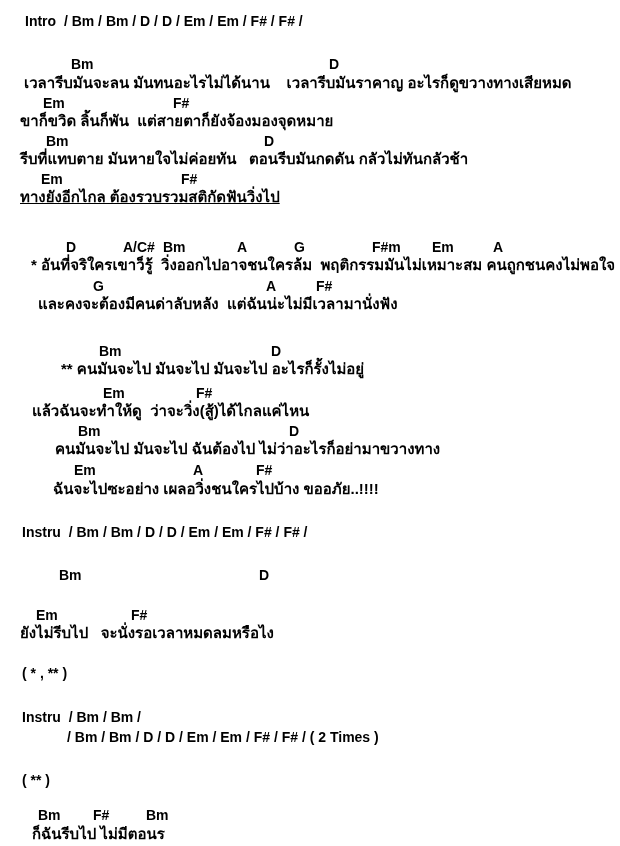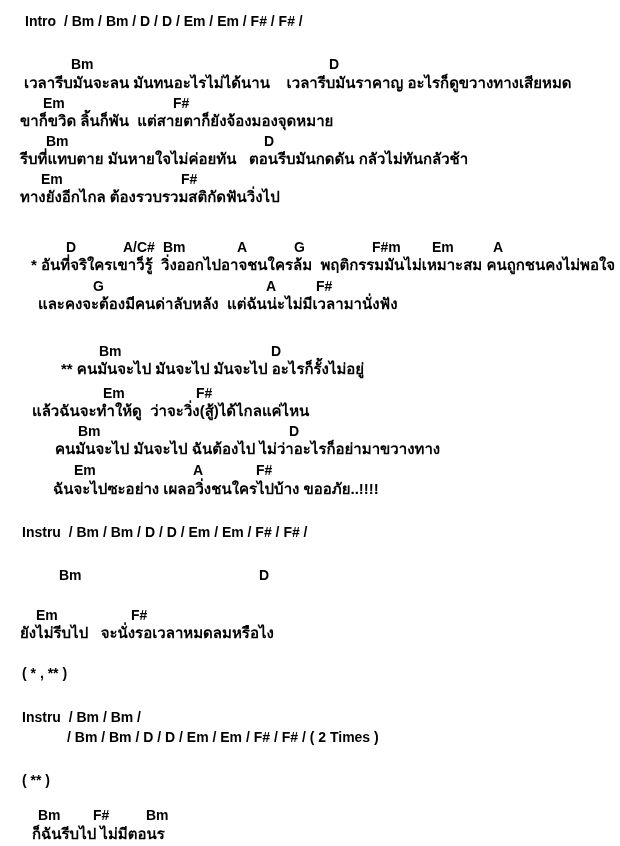--- a/index.html
+++ b/index.html
@@ -51,21 +51,21 @@
 
 <div class="sheet">
     <div class="line latin" style="top: 13px; left: 25px;">Intro  / Bm / Bm / D / D / Em / Em / F# / F# /</div>
     <div class="line chords" style="top: 56px;"><span class="chord" style="left: 55px;">Bm</span><span class="chord" style="left: 313px;">D</span></div>
     <div class="line thai" style="top: 74px; left: 24px;">เวลารีบมันจะลน มันทนอะไรไม่ได้นาน    เวลารีบมันราคาญ อะไรก็ดูขวางทางเสียหมด</div>
     <div class="line chords" style="top: 95px;"><span class="chord" style="left: 27px;">Em</span><span class="chord" style="left: 157px;">F#</span></div>
     <div class="line thai" style="top: 112px; left: 20px;">ขาก็ขวิด ลิ้นก็พัน  แต่สายตาก็ยังจ้องมองจุดหมาย</div>
     <div class="line chords" style="top: 133px;"><span class="chord" style="left: 30px;">Bm</span><span class="chord" style="left: 248px;">D</span></div>
     <div class="line thai" style="top: 150px; left: 20px;">รีบที่แทบตาย มันหายใจไม่ค่อยทัน   ตอนรีบมันกดดัน กลัวไม่ทันกลัวช้า</div>
     <div class="line chords" style="top: 171px;"><span class="chord" style="left: 25px;">Em</span><span class="chord" style="left: 165px;">F#</span></div>
-    <div class="line thai" style="top: 188px; left: 20px;">ทางยังอีกไกล ต้องรวบรวมสติกัดฟันวิ่งไป</div>
+    <div class="line thai" style="top: 188px; left: 20px; text-decoration: underline;">ทางยังอีกไกล ต้องรวบรวมสติกัดฟันวิ่งไป</div>
     <div class="line chords" style="top: 239px;"><span class="chord" style="left: 50px;">D</span><span class="chord" style="left: 107px;">A/C#</span><span class="chord" style="left: 147px;">Bm</span><span class="chord" style="left: 221px;">A</span><span class="chord" style="left: 278px;">G</span><span class="chord" style="left: 356px;">F#m</span><span class="chord" style="left: 416px;">Em</span><span class="chord" style="left: 477px;">A</span></div>
     <div class="line thai" style="top: 256px; left: 31px;">* อันที่จริใครเขาว็รู้  วิ่งออกไปอาจชนใครล้ม  พฤติกรรมมันไม่เหมาะสม คนถูกชนคงไม่พอใจ</div>
     <div class="line chords" style="top: 278px;"><span class="chord" style="left: 77px;">G</span><span class="chord" style="left: 250px;">A</span><span class="chord" style="left: 300px;">F#</span></div>
     <div class="line thai" style="top: 295px; left: 38px;">และคงจะต้องมีคนด่าลับหลัง  แต่ฉันน่ะไม่มีเวลามานั่งฟัง</div>
     <div class="line chords" style="top: 343px;"><span class="chord" style="left: 83px;">Bm</span><span class="chord" style="left: 255px;">D</span></div>
     <div class="line thai" style="top: 360px; left: 61px;">** คนมันจะไป มันจะไป มันจะไป อะไรก็รั้งไม่อยู่</div>
     <div class="line chords" style="top: 385px;"><span class="chord" style="left: 87px;">Em</span><span class="chord" style="left: 180px;">F#</span></div>
     <div class="line thai" style="top: 402px; left: 32px;">แล้วฉันจะทำให้ดู  ว่าจะวิ่ง(สู้)ได้ไกลแค่ไหน</div>
     <div class="line chords" style="top: 423px;"><span class="chord" style="left: 62px;">Bm</span><span class="chord" style="left: 273px;">D</span></div>
     <div class="line thai" style="top: 440px; left: 55px;">คนมันจะไป มันจะไป ฉันต้องไป ไม่ว่าอะไรก็อย่ามาขวางทาง</div>

